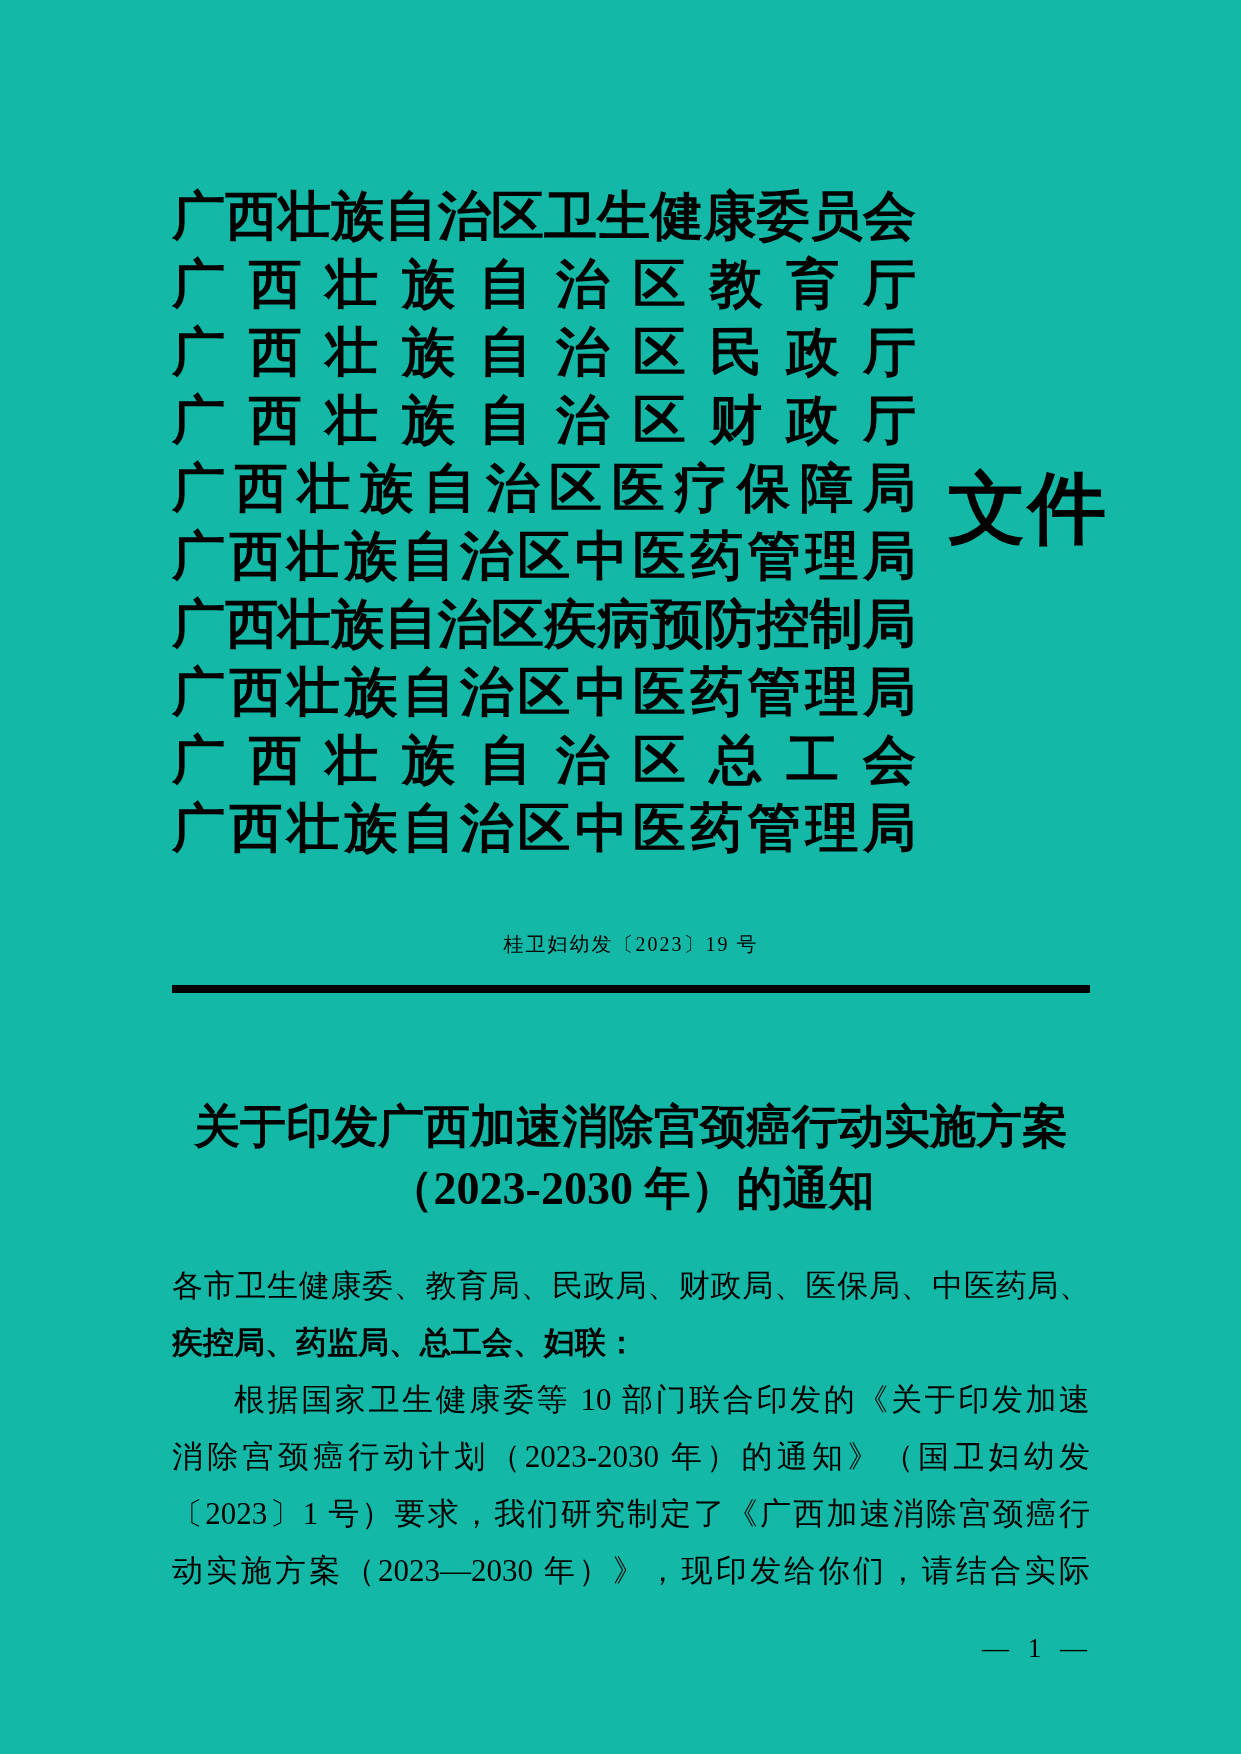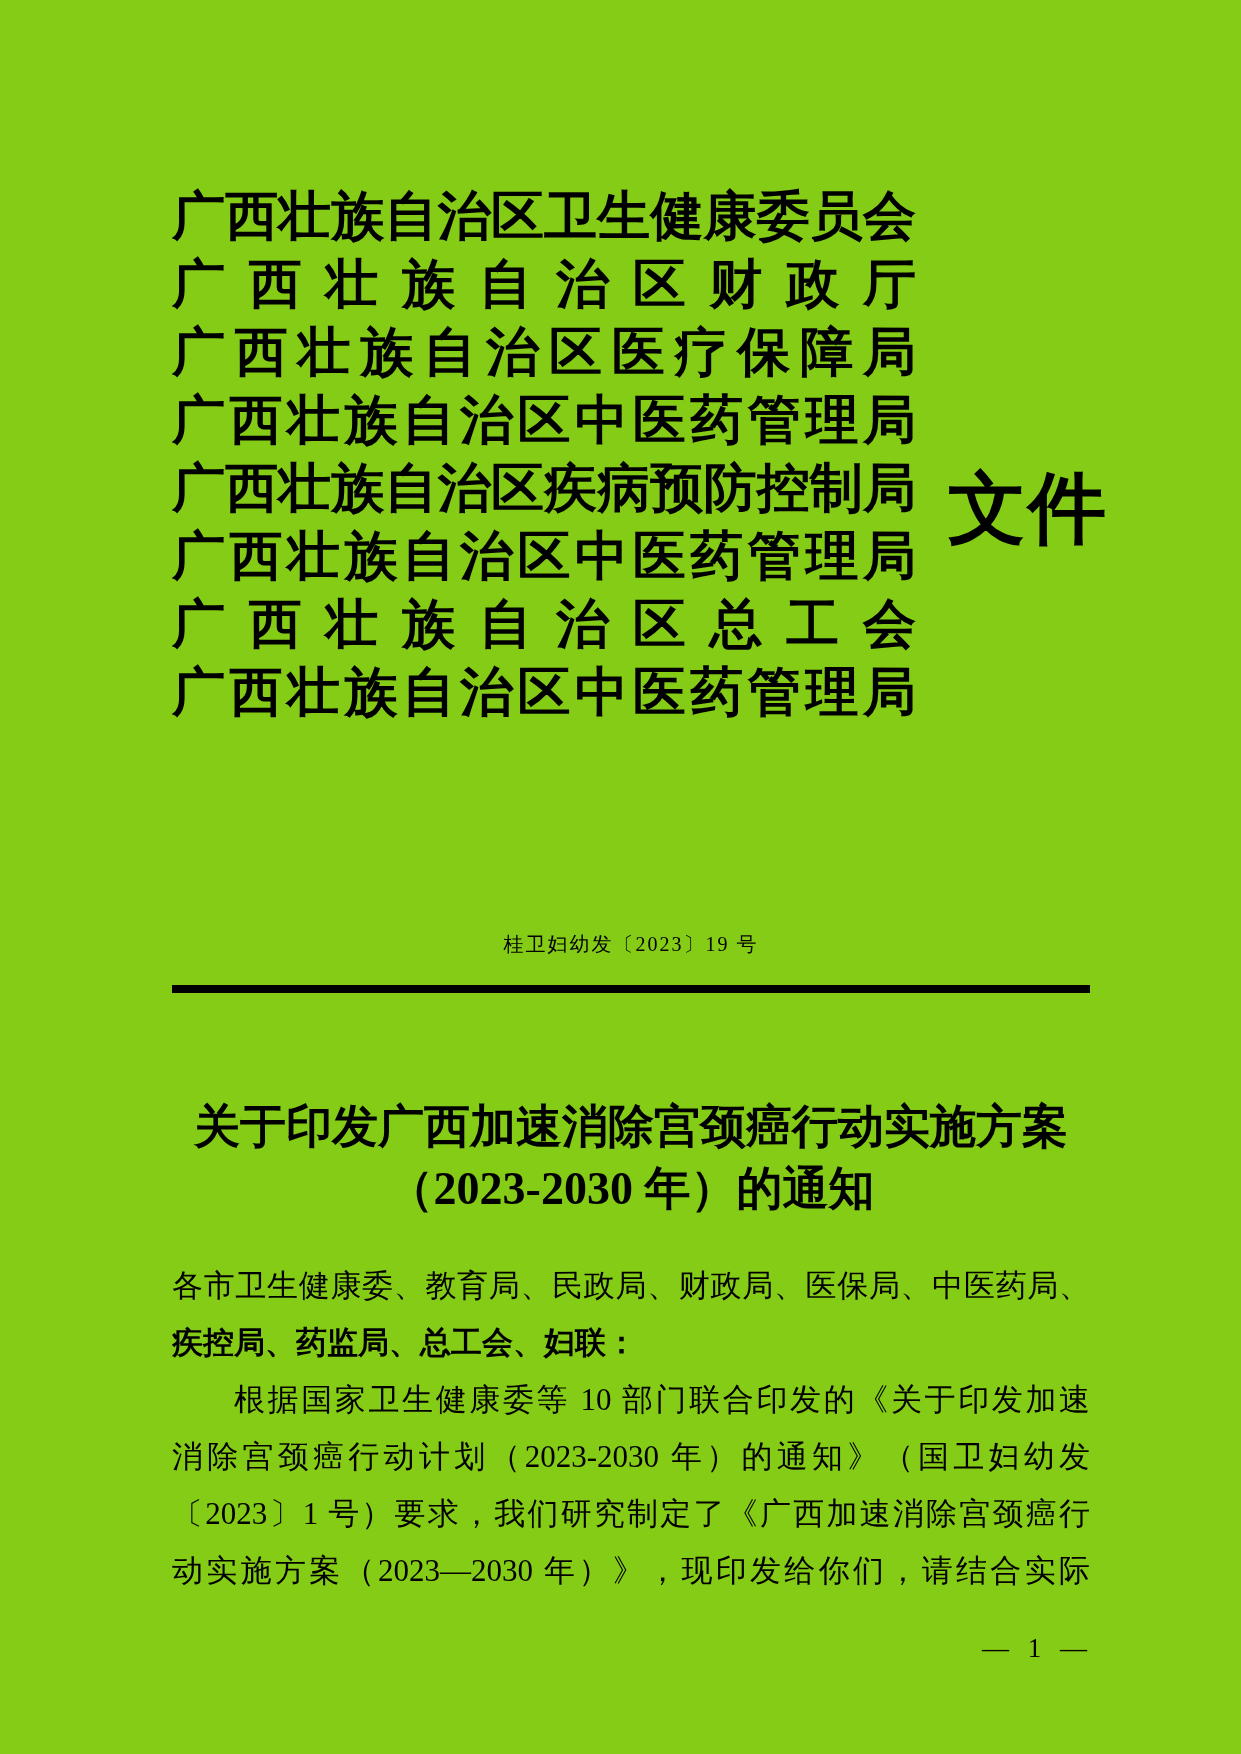--- a/index.html
+++ b/index.html
@@ -4,21 +4,21 @@
 <style>
   html, body {
     margin: 0;
     padding: 0;
     background: #ffffff;
   }
   .page {
     position: relative;
     width: 1241px;
     height: 1754px;
-    background: #84cc16;
+    background: #14b8a6;
     color: #000000;
     font-family: "Liberation Serif", "DejaVu Serif", serif;
     overflow: hidden;
   }
 
   
   .agencies {
     position: absolute;
     left: 172px;
     top: 182px;
@@ -119,20 +119,22 @@
     white-space: nowrap;
   }
 </style>
 </head>
 <body>
 
 <div class="page">
 
   <div class="agencies">
     <div class="agency-line">广西壮族自治区卫生健康委员会</div>
+    <div class="agency-line">广西壮族自治区教育厅</div>
+    <div class="agency-line">广西壮族自治区民政厅</div>
     <div class="agency-line">广西壮族自治区财政厅</div>
     <div class="agency-line">广西壮族自治区医疗保障局</div>
     <div class="agency-line">广西壮族自治区中医药管理局</div>
     <div class="agency-line">广西壮族自治区疾病预防控制局</div>
     <div class="agency-line">广西壮族自治区中医药管理局</div>
     <div class="agency-line">广西壮族自治区总工会</div>
     <div class="agency-line">广西壮族自治区中医药管理局</div>
   </div>
 
   <div class="doc-word">文件</div>

